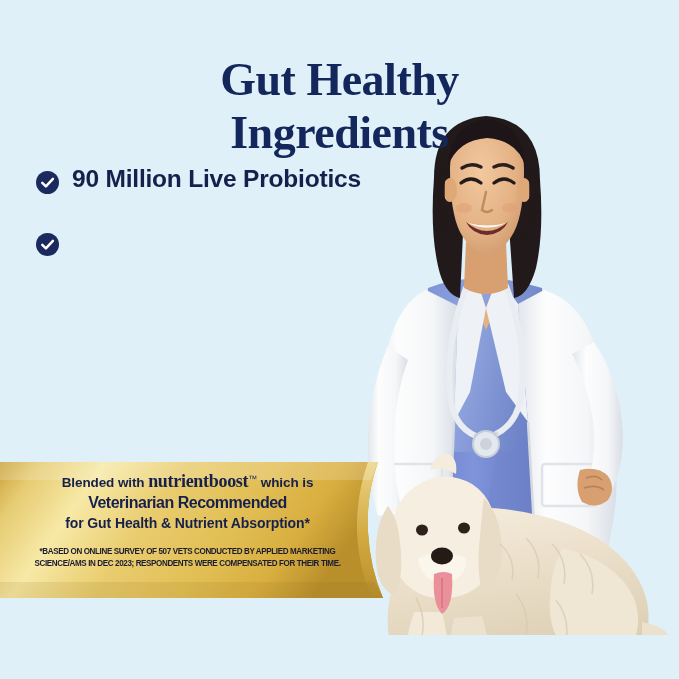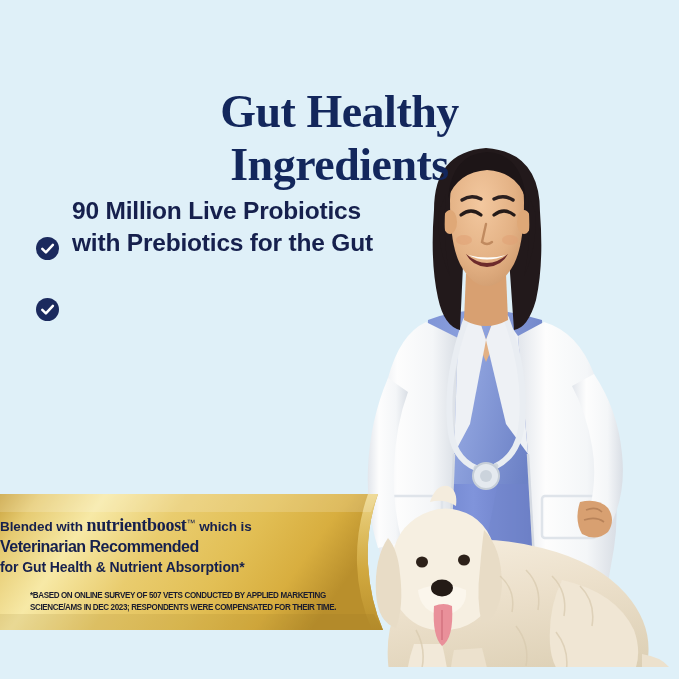--- a/index.html
+++ b/index.html
@@ -12,21 +12,20 @@
     overflow: hidden;
     background: #dff0f8;
     font-family: "Liberation Sans", sans-serif;
   }
   #poster {
     position: relative;
     width: 679px;
     height: 635px;
     background: #dff0f8;
     overflow: hidden;
-    margin-top: 32px;
   }
 
   
   .headline {
     position: absolute;
     left: 0;
     top: 22px;
     width: 679px;
     text-align: center;
     font-family: "Liberation Serif", "DejaVu Serif", serif;
@@ -42,21 +41,21 @@
   
   .bullets {
     position: absolute;
     left: 36px;
     top: 163px;
     width: 420px;
     z-index: 30;
   }
   .bullet {
     display: flex;
-    align-items: flex-end;
+    align-items: center;
     margin-bottom: 32px;
   }
   .bullet-icon {
     flex: 0 0 auto;
     width: 23px;
     height: 23px;
     margin-top: 6px;
     margin-right: 13px;
   }
   .bullet-icon svg { display: block; }
@@ -87,23 +86,23 @@
     left: 0;
     top: 460px;
     width: 420px;
     height: 142px;
     z-index: 40;
   }
   .banner-shape { position: absolute; inset: 0; }
   .banner-content {
     position: absolute;
     left: 0;
-    top: 12px;
+    top: 0;
     width: 375px;
-    text-align: left;
+    text-align: center;
     color: #16204d;
   }
   .bn-line1 {
     margin-top: 11px;
     font-family: "Liberation Sans", sans-serif;
     font-weight: bold;
     font-size: 13.5px;
     letter-spacing: -0.1px;
     white-space: nowrap;
   }
@@ -303,21 +302,20 @@
   <ul class="bullets" style="list-style:none;margin:0;padding:0;">
     <li class="bullet">
       <span class="bullet-icon">
         <svg width="23" height="23" viewBox="0 0 23 23" xmlns="http://www.w3.org/2000/svg">
           <circle cx="11.5" cy="11.5" r="11.5" fill="#1b2a5e"></circle>
           <path d="M6.3 11.8 L9.9 15.3 L16.9 7.8" fill="none" stroke="#ffffff" stroke-width="2.5" stroke-linecap="round" stroke-linejoin="round"></path>
         </svg>
       </span>
       <span class="bullet-text">
         <span>90 Million Live Probiotics</span>
-        <span class="l2">with Prebiotics for the Gut</span>
       </span>
     </li>
 
     <li class="bullet">
       <span class="bullet-icon">
         <svg width="23" height="23" viewBox="0 0 23 23" xmlns="http://www.w3.org/2000/svg">
           <circle cx="11.5" cy="11.5" r="11.5" fill="#1b2a5e"></circle>
           <path d="M6.3 11.8 L9.9 15.3 L16.9 7.8" fill="none" stroke="#ffffff" stroke-width="2.5" stroke-linecap="round" stroke-linejoin="round"></path>
         </svg>
       </span>

